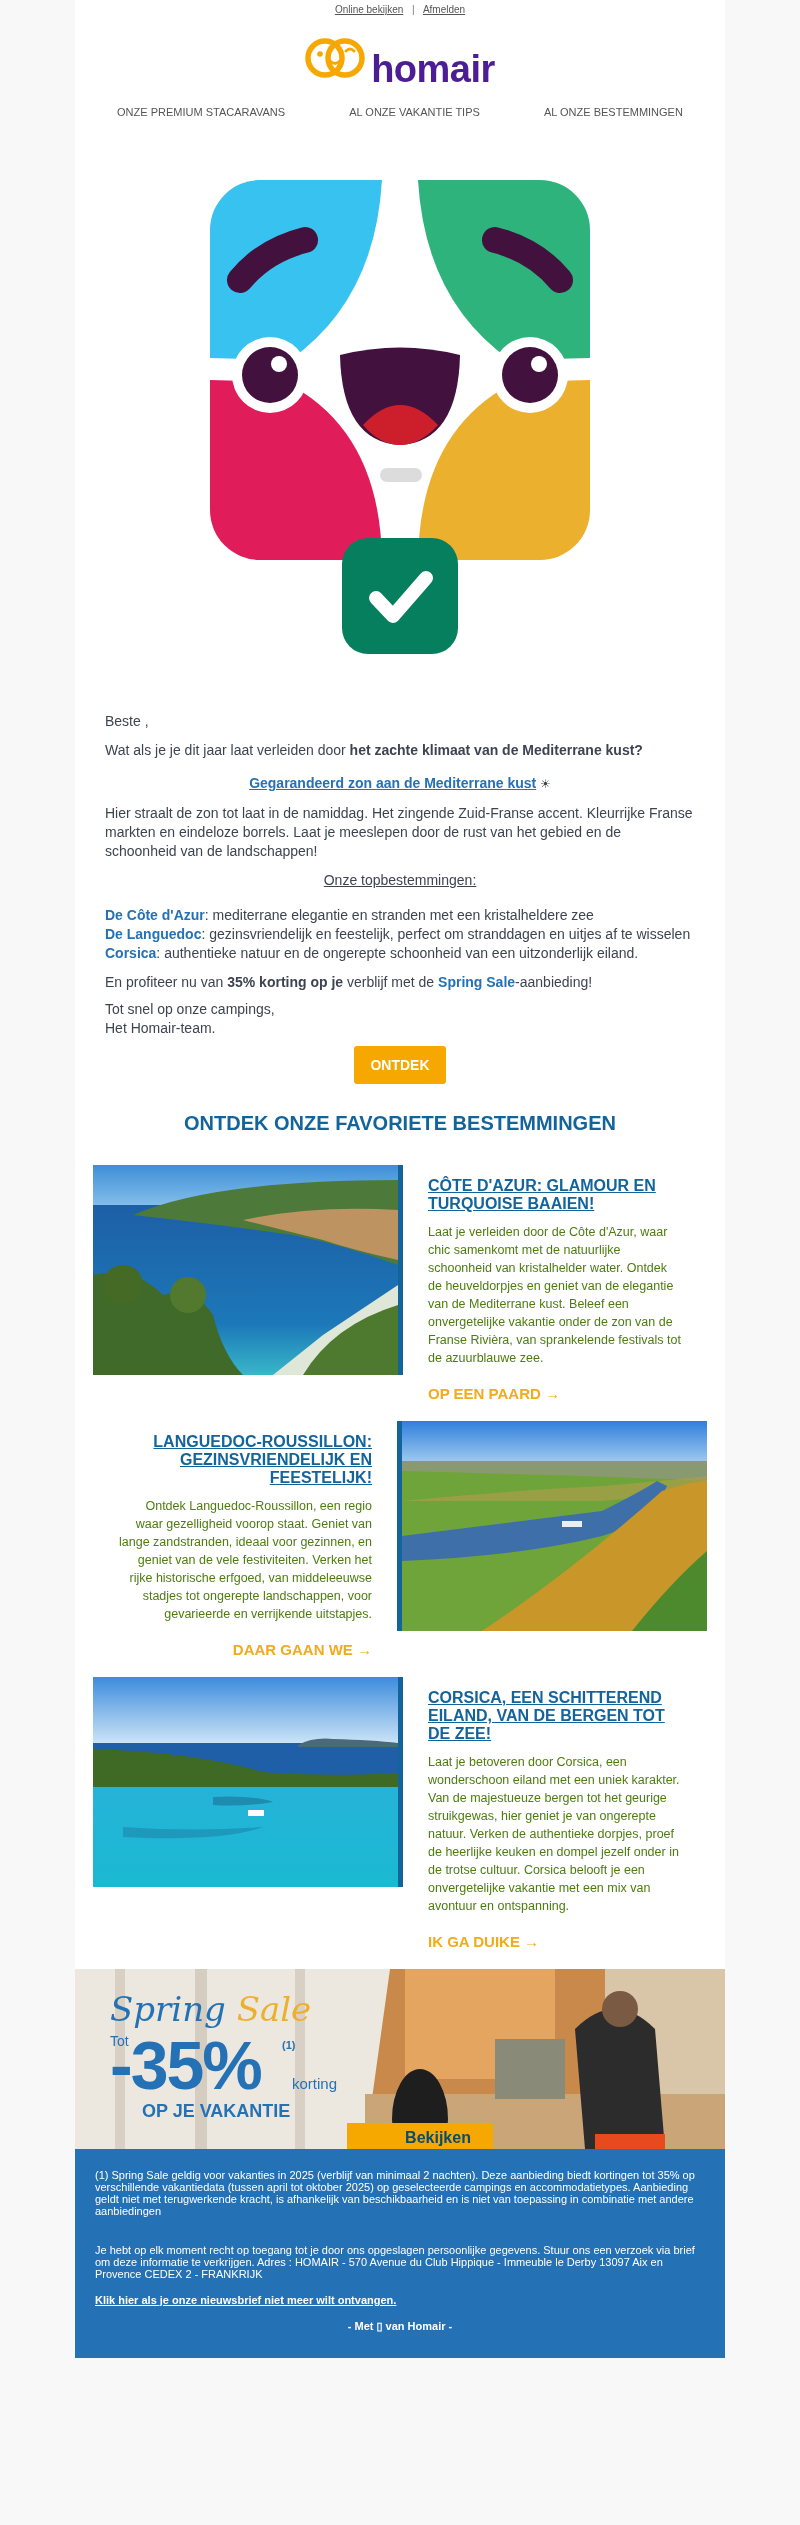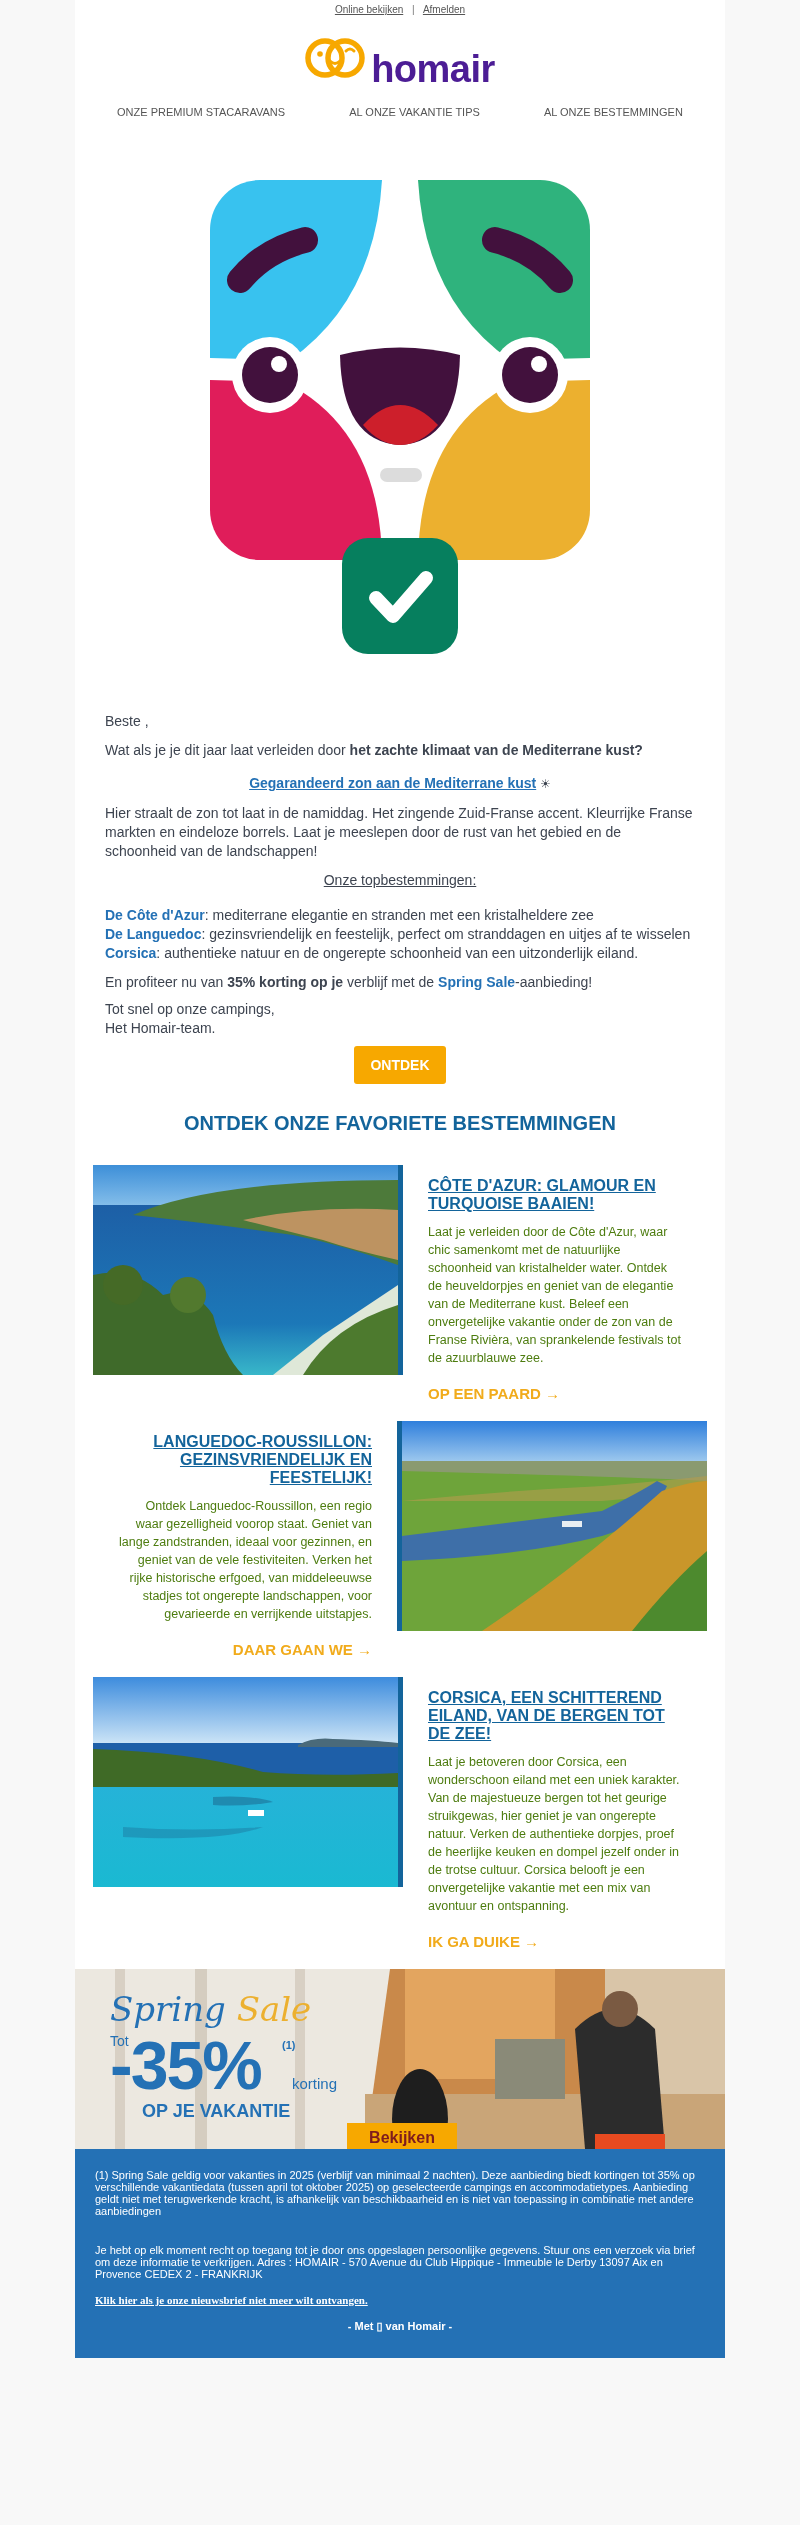--- a/index.html
+++ b/index.html
@@ -30,21 +30,21 @@
   .dest .img.bl { border-right: 5px solid #13649b; }
   .dest .img.bleft { border-left: 5px solid #13649b; }
   .dest .txt { flex: 1; padding: 12px 25px 0 25px; }
   .dest .txt.right { text-align: right; }
   .dest h3 { margin: 0 0 10px; color: #13649b; font-size: 16px; line-height: 18px; font-weight: bold; text-decoration: underline; }
   .dest .desc { font-size: 12.5px; line-height: 18px; color: #4d7c0f; margin: 0 0 18px; }
   .dest .more { color: #f1ab1b; font-weight: bold; font-size: 15px; text-decoration: none; }
   .banner { position: relative; height: 180px; overflow: hidden; margin-top: 14px; }
   .footer { background: #2471b5; color: #fff; font-size: 11px; line-height: 12px; padding: 20px 20px 18px; }
   .footer p { margin: 0 0 27px; }
-  .footer a { color: #fff; font-weight: bold; text-decoration: underline; font-family: Liberation Serif, serif; }
+  .footer a { color: #fff; font-weight: bold; text-decoration: underline; }
   .footer .sig { text-align: center; font-weight: bold; margin: 8px; }
 </style>
 </head>
 <body>
 
 <div class="wrap">
 
   <div class="topbar">
     <a href="#">Online bekijken</a>
     <span class="sep">|</span>
@@ -247,21 +247,21 @@
         <span style="color:#ecb02f;">Sale</span>
       </div>
       <div style="position:relative;margin-top:2px;height:72px;">
         <span style="position:absolute;left:0;top:4px;color:#2471b5;font-size:14px;">Tot</span>
         <span style="position:absolute;left:0;top:0;color:#2471b5;font-weight:bold;font-size:68px;line-height:72px;letter-spacing:-2px;">-35%</span>
         <span style="position:absolute;left:172px;top:10px;color:#2471b5;font-weight:bold;font-size:11px;">(1)</span>
         <span style="position:absolute;left:182px;top:46px;color:#2471b5;font-size:15px;">korting</span>
       </div>
       <div style="color:#2471b5;font-weight:bold;font-size:18px;margin-left:32px;">OP JE VAKANTIE</div>
     </div>
-    <span style="position:absolute;left:272px;top:154px;width:110px;height:30px;background:#f7a800;color:#7f1d1d;font-weight:bold;font-size:16px;line-height:30px;text-align:center;">Bekijken</span>
+    <span style="position:absolute;left:272px;top:154px;width:110px;height:30px;background:#f7a800;color:#0c4a6e;font-weight:bold;font-size:16px;line-height:30px;text-align:center;padding-left:36px;">Bekijken</span>
   </a>
 
   <div class="footer">
     <p>(1) Spring Sale geldig voor vakanties in 2025 (verblijf van minimaal 2 nachten). Deze aanbieding biedt kortingen tot 35% op verschillende vakantiedata (tussen april tot oktober 2025) op geselecteerde campings en accommodatietypes. Aanbieding geldt niet met terugwerkende kracht, is afhankelijk van beschikbaarheid en is niet van toepassing in combinatie met andere aanbiedingen</p>
     <p style="margin-bottom:14px;">Je hebt op elk moment recht op toegang tot je door ons opgeslagen persoonlijke gegevens. Stuur ons een verzoek via brief om deze informatie te verkrijgen. Adres : HOMAIR - 570 Avenue du Club Hippique - Immeuble le Derby 13097 Aix en Provence CEDEX 2 - FRANKRIJK</p>
     <p style="margin-bottom:14px;">
       <a href="#">Klik hier als je onze nieuwsbrief niet meer wilt ontvangen.</a>
     </p>
     <p class="sig">- Met ▯ van Homair -</p>
   </div>

